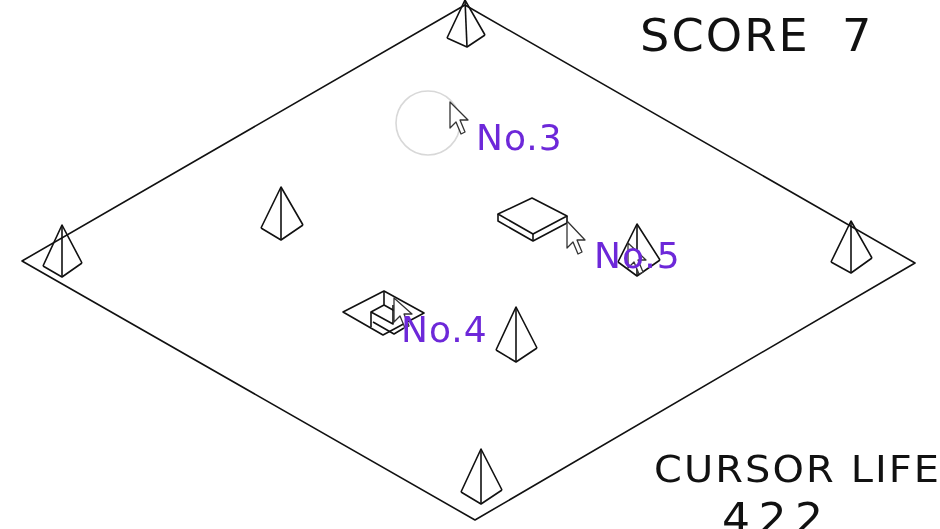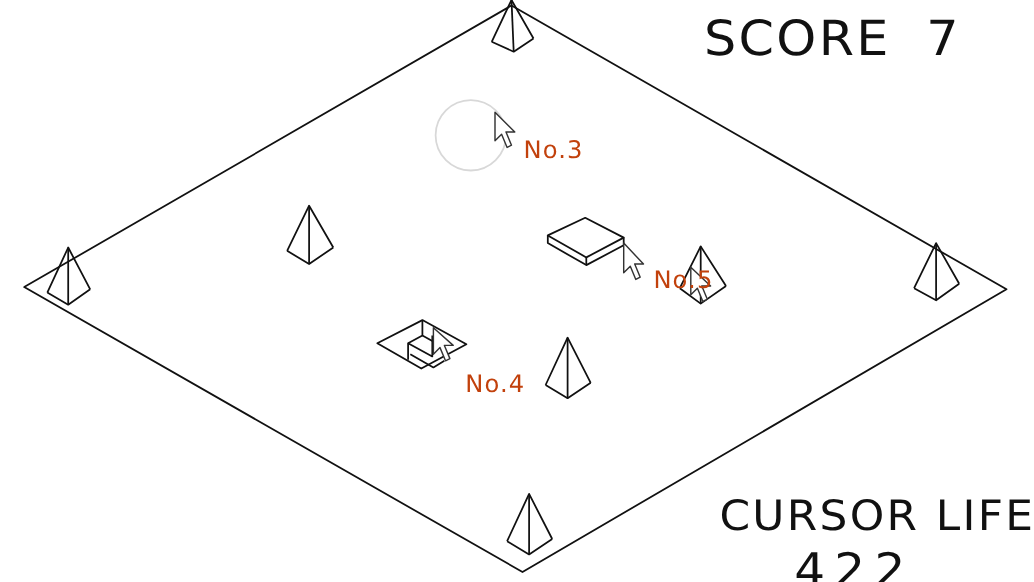--- a/index.html
+++ b/index.html
@@ -12,23 +12,23 @@
       font-weight: 200;
       letter-spacing: 2px;
       transform: scaleX(1.05);
       transform-origin: left top;
       white-space: pre;
     }
     .hud-text { font-size: 44px; line-height: 44px; font-weight: normal; -webkit-text-stroke: 0; }
     .label {
       position: absolute;
       font-family: "DejaVu Sans", sans-serif;
-      font-size: 22px;
+      font-size: 36px;
       line-height: 27px;
-      color: #c2410c;
+      color: #6d28d9;
       letter-spacing: 1px;
       white-space: pre;
     }
   </style>
 </head>
 <body>
 
 <svg id="scene" viewBox="0 0 940 529" xmlns="http://www.w3.org/2000/svg">
   <g fill="none" stroke="#111111" stroke-width="1.6" stroke-linejoin="round">
 
@@ -96,18 +96,18 @@
   <g fill="#ffffff" stroke="#333333" stroke-width="1.3" stroke-linejoin="round">
     <path d="M450,102 L450,128 L456,122 L461,134 L465,132 L460,120 L468,120 Z"></path>
     <path d="M567,221 L567,248 L573,242 L578,254 L582,252 L577,240 L585,240 Z"></path>
     <path d="M628,243 L628,268 L634,262 L639,274 L643,272 L638,260 L646,260 Z"></path>
     <path d="M394,298 L394,322 L400,316 L405,328 L409,326 L404,314 L412,314 Z"></path>
   </g>
 </svg>
 
 <div class="label" style="left:476px; top:124px;">No.3</div>
 <div class="label" style="left:594px; top:242px;text-align:right;">No.5</div>
-<div class="label" style="left:423px; top:316px;margin-top:20px;">No.4</div>
+<div class="label" style="left:401px; top:316px;">No.4</div>
 
 <div class="hud hud-text" style="left:640px; top:14px;">SCORE</div>
 <div class="hud hud-text" style="left:842px; top:14px;">7</div>
 <div class="hud hud-text" style="left:654px; top:450px; font-size:38px; line-height:38px;">CURSOR LIFE</div>
 <div class="hud hud-text" style="left:722px; top:498px; font-size:42px; line-height:42px; letter-spacing:8px;">422</div>
 
 </body></html>

